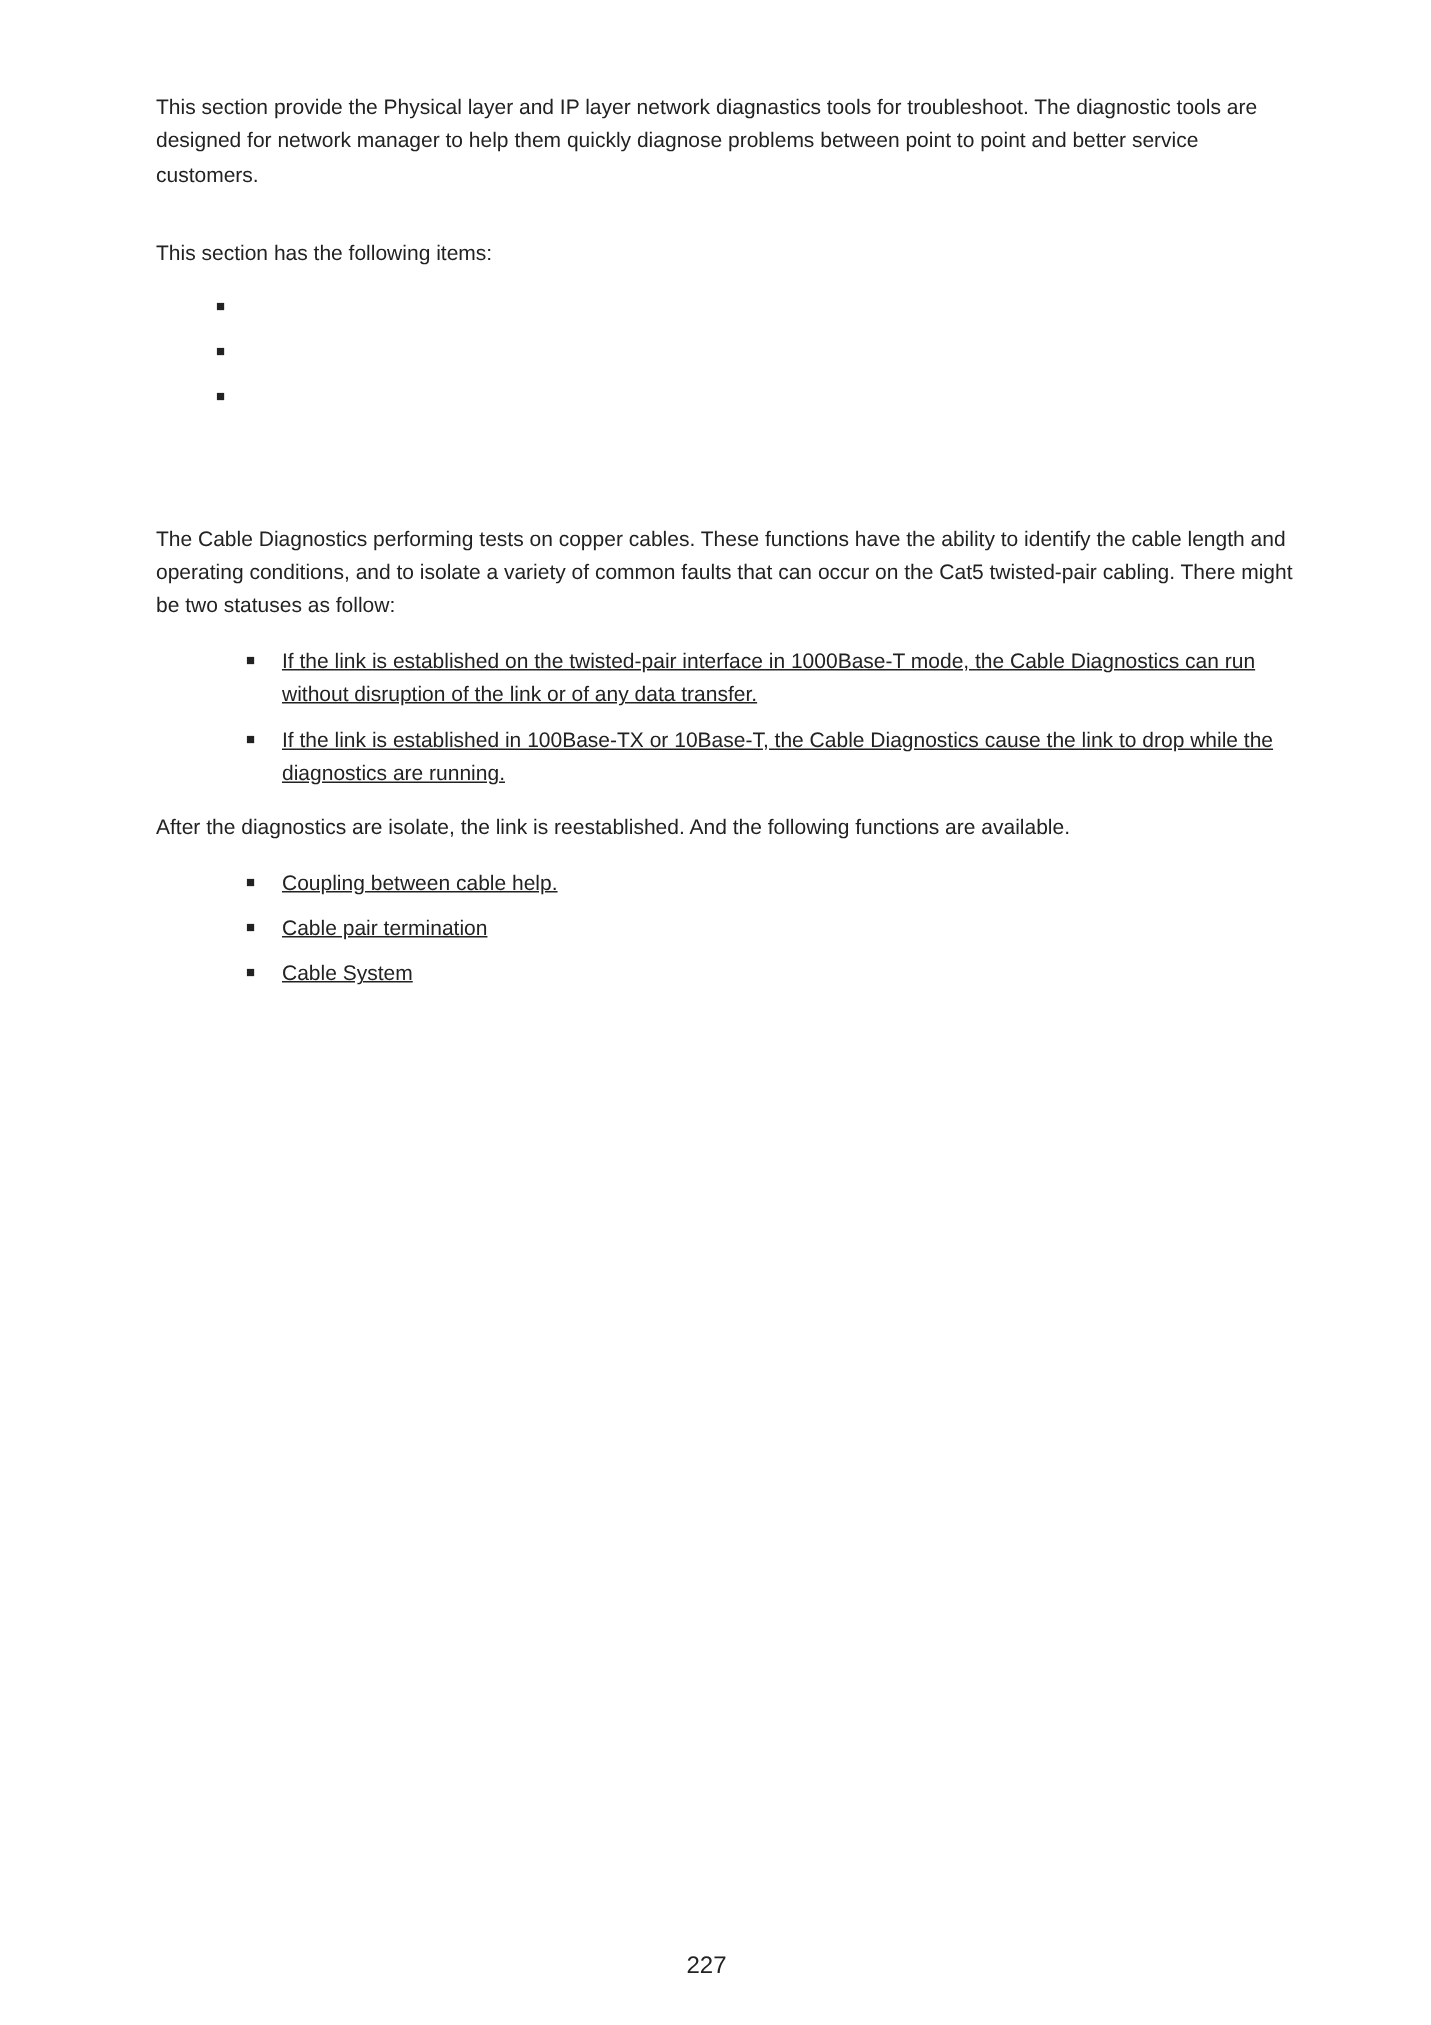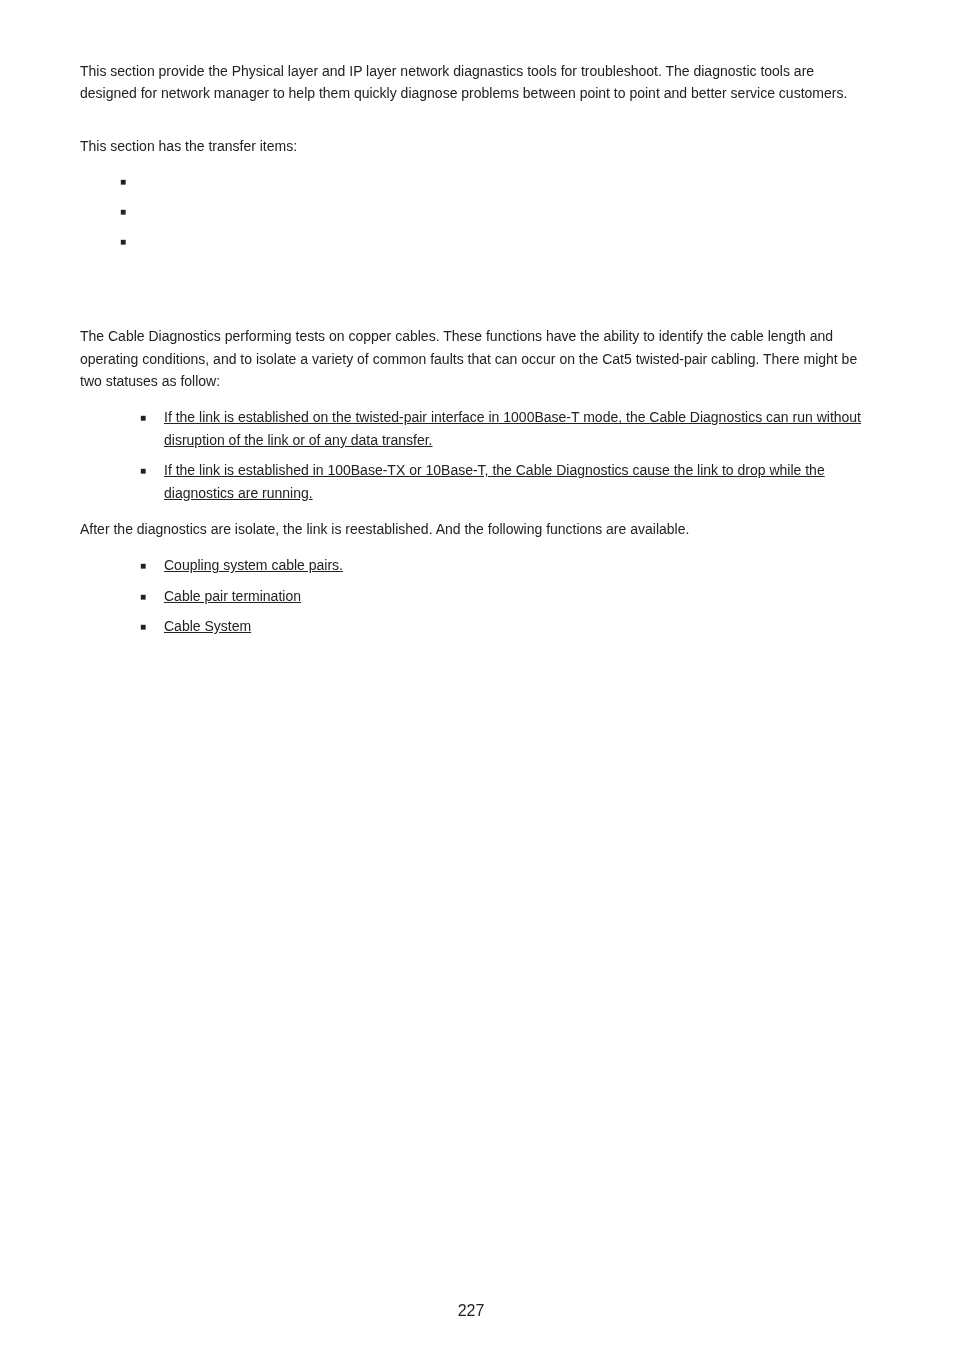--- a/index.html
+++ b/index.html
@@ -14,21 +14,21 @@
       font-size: 14px;
       color: #222222;
       width: 954px;
       min-height: 1350px;
       position: relative;
     }
 
     .page-container {
       width: 942px;
       min-height: 1350px;
-      padding: 60px 80px 60px 80px;
+      padding: 60px 80px 60px 104px;
       position: relative;
     }
 
     .paragraph {
       margin-bottom: 14px;
       line-height: 1.6;
     }
 
     .section-gap {
       margin-bottom: 30px;
@@ -90,21 +90,21 @@
     }
   </style>
 </head>
 <body>
 
 <div class="page-container">
 
   <p class="paragraph section-gap">This section provide the Physical layer and IP layer network diagnastics tools for troubleshoot. The diagnostic tools are designed for network manager to help them quickly diagnose problems between point to point and better service customers.</p>
 
 
-  <p class="paragraph">This section has the transfer items:</p>
+  <p class="paragraph">This section has the following items:</p>
 
   <ul class="empty-bullets">
     <li></li>
     <li></li>
     <li></li>
   </ul>
 
   <div style="height: 30px;"></div>
 
 
@@ -113,20 +113,20 @@
   <p class="paragraph">The Cable Diagnostics performing tests on copper cables. These functions have the ability to identify the cable length and operating conditions, and to isolate a variety of common faults that can occur on the Cat5 twisted-pair cabling. There might be two statuses as follow:</p>
 
   <ul class="bullet-list-outer">
     <li>If the link is established on the twisted-pair interface in 1000Base-T mode, the Cable Diagnostics can run without disruption of the link or of any data transfer.</li>
     <li>If the link is established in 100Base-TX or 10Base-T, the Cable Diagnostics cause the link to drop while the diagnostics are running.</li>
   </ul>
 
   <p class="paragraph">After the diagnostics are isolate, the link is reestablished. And the following functions are available.</p>
 
   <ul class="bullet-list-outer">
-    <li>Coupling system cable pairs.</li>
+    <li>Coupling between cable help.</li>
     <li>Cable pair termination</li>
     <li>Cable System</li>
   </ul>
 
   <div class="page-number">227</div>
 
 </div>
 
 </body></html>

